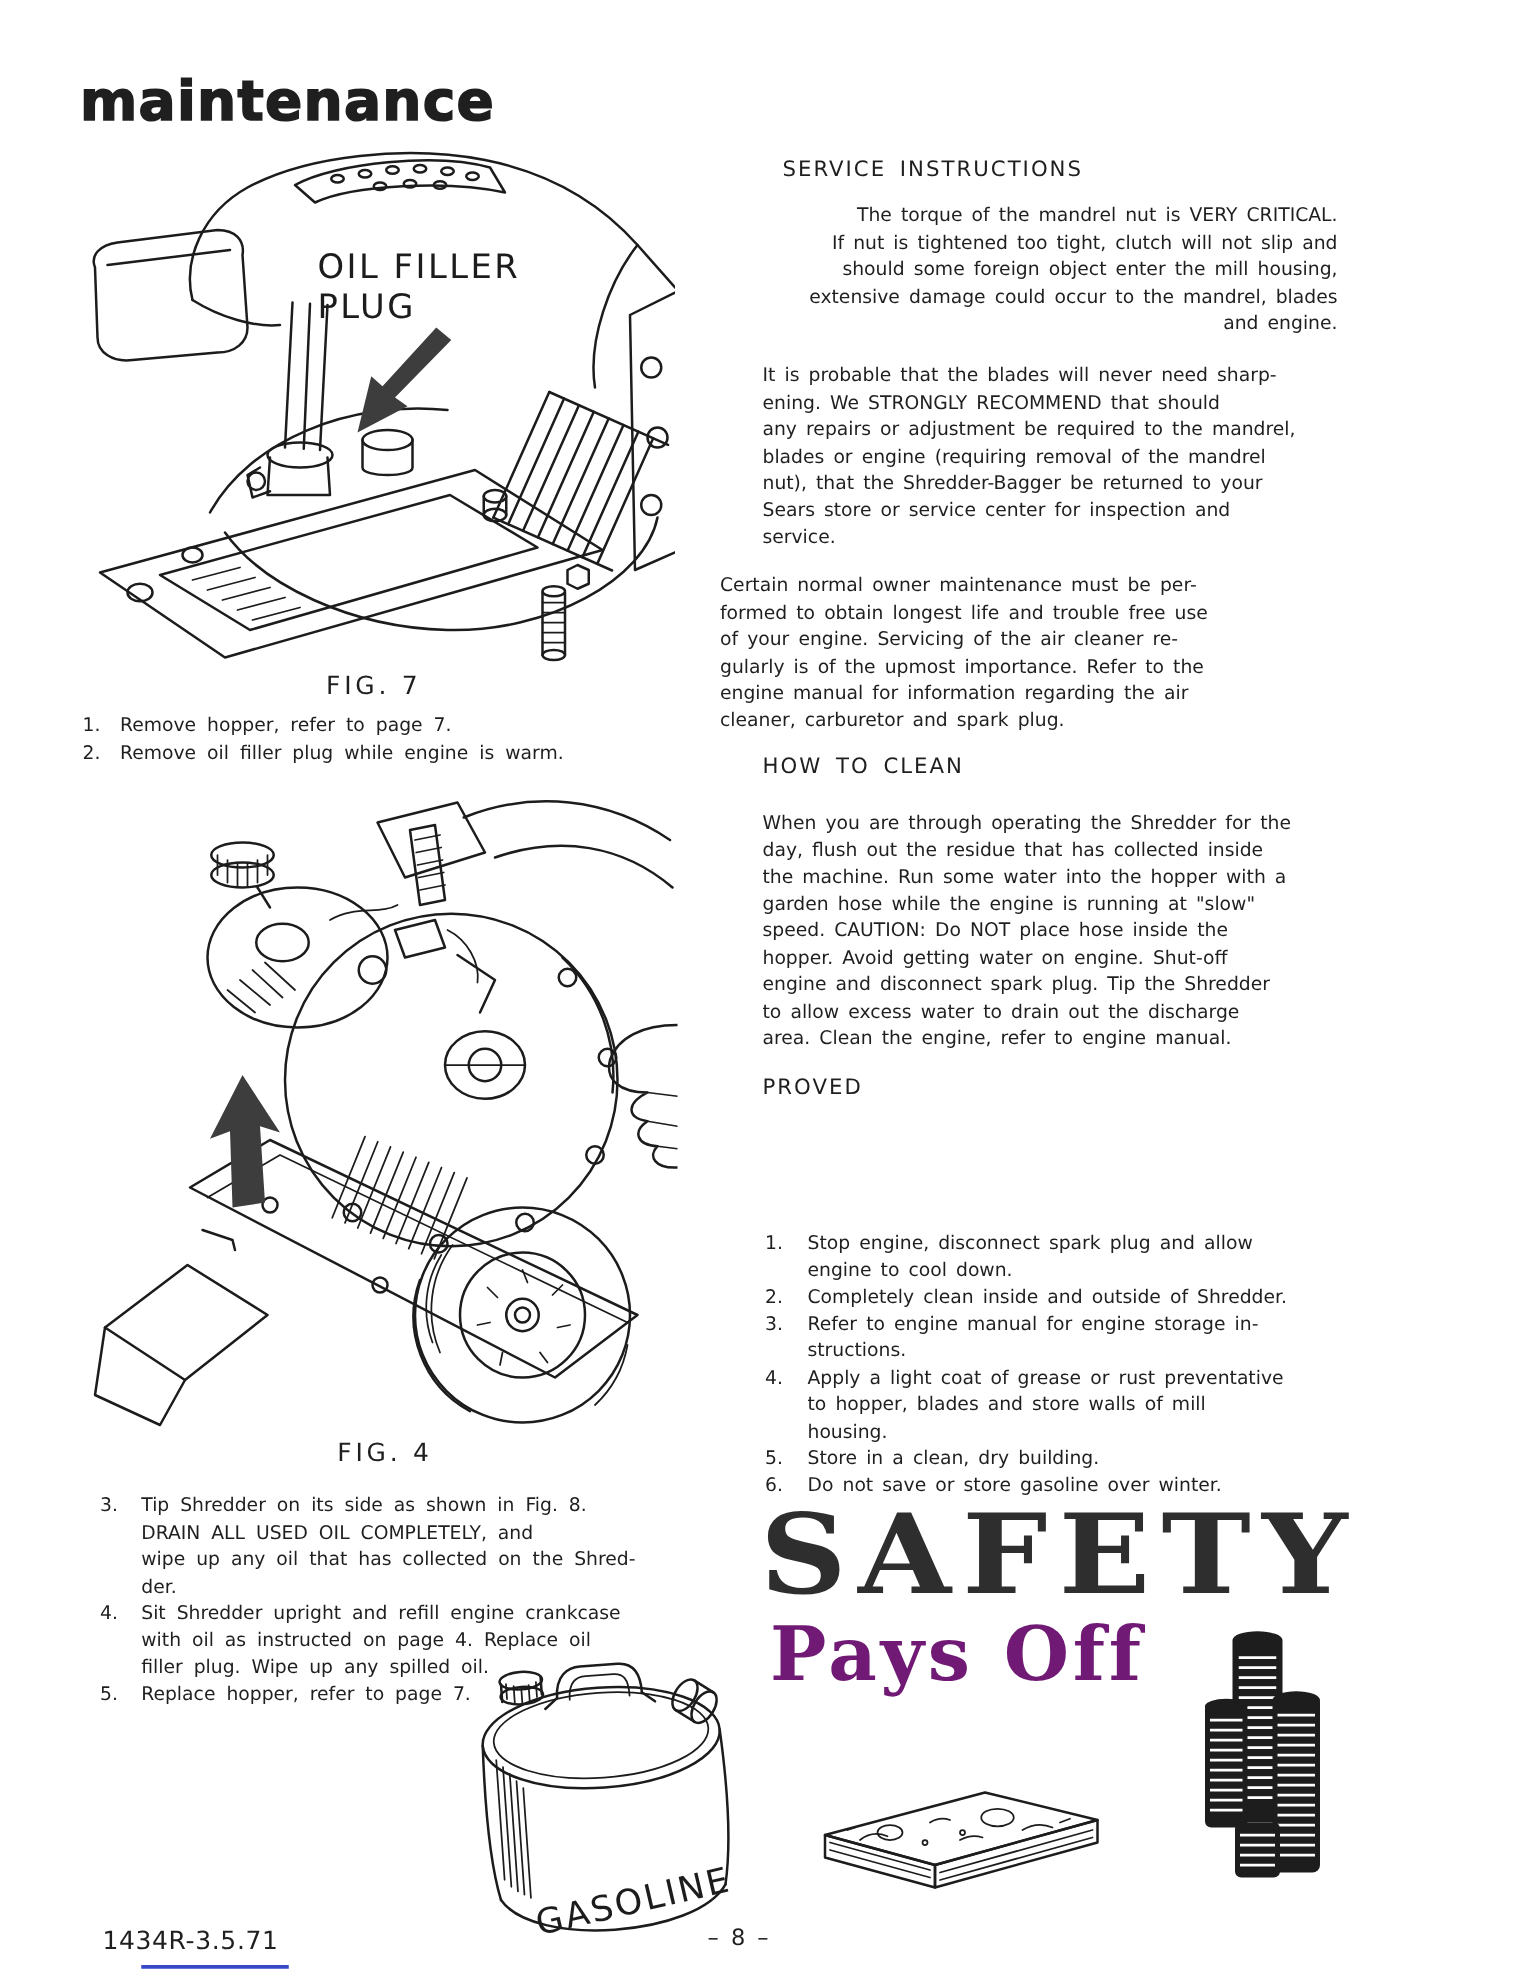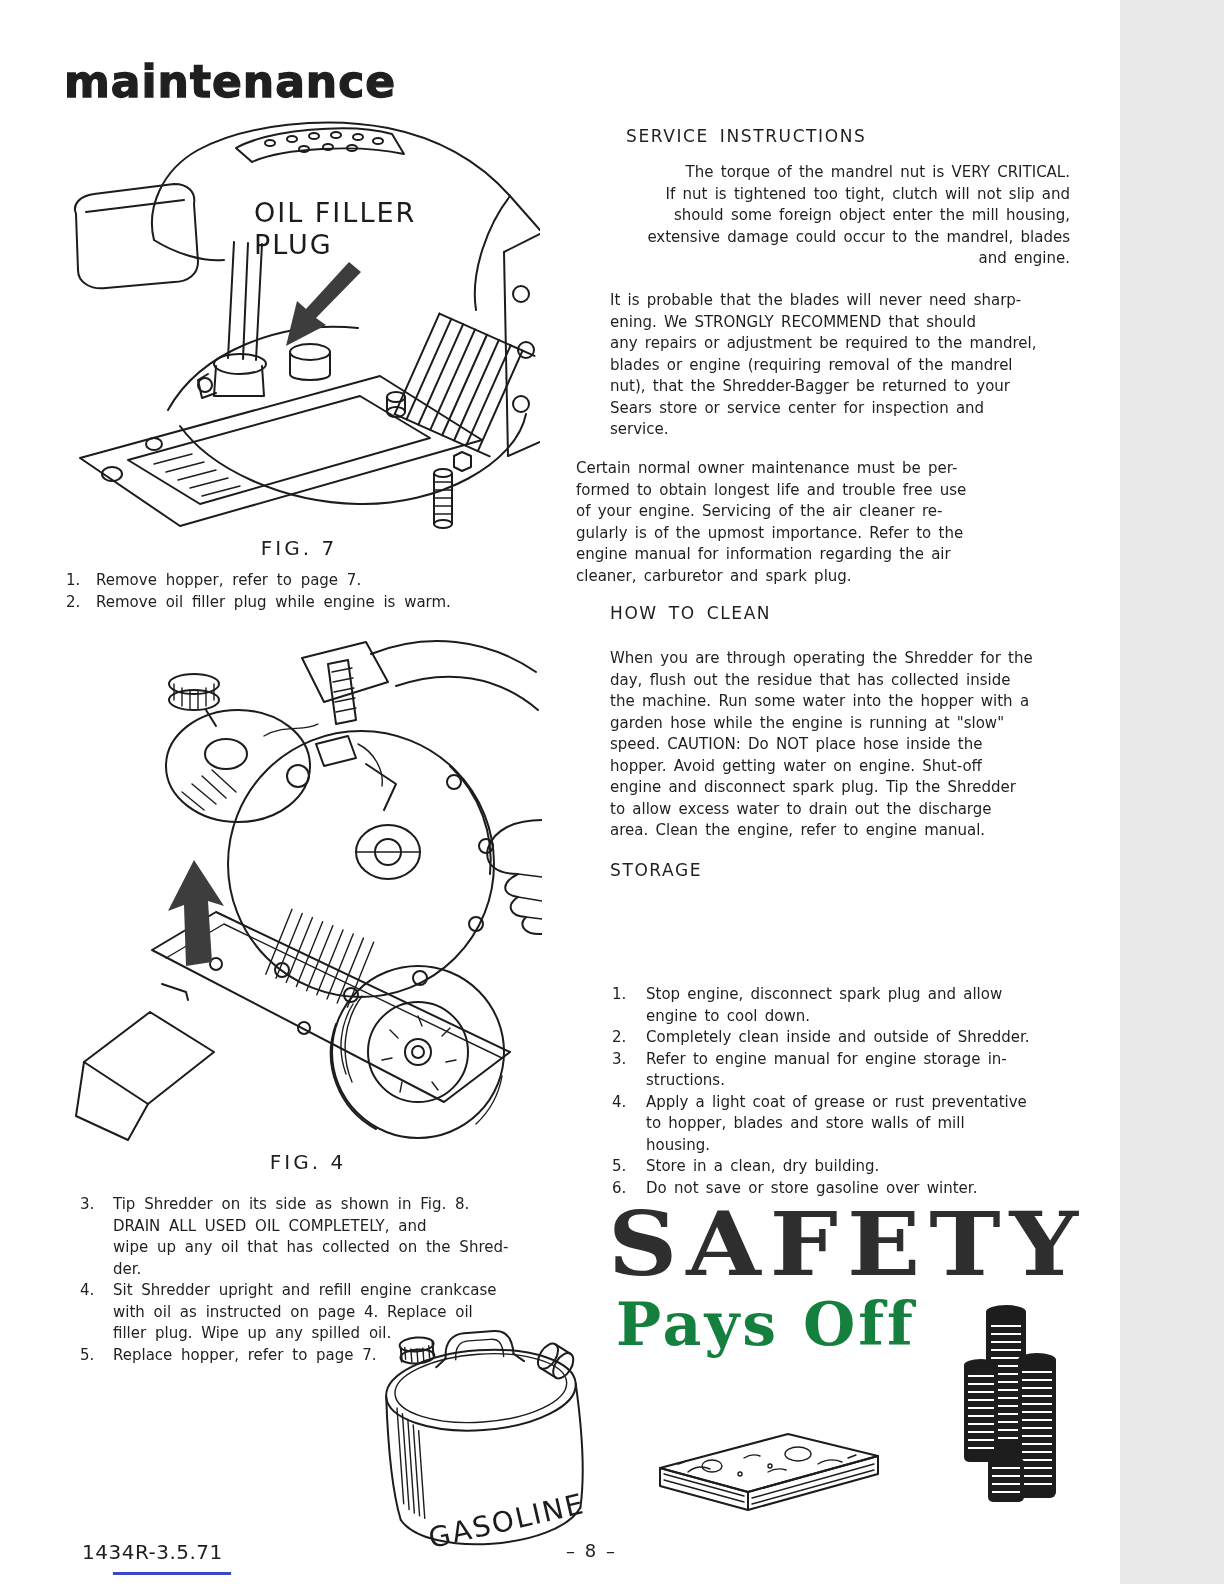--- a/index.html
+++ b/index.html
@@ -1,35 +1,35 @@
 <!DOCTYPE html>
 <html><head>
 <meta charset="utf-8">
 <style>
   html,body{margin:0;padding:0;background:#e8e8e8;}
-  .page{position:relative;width:1120px;height:1584px;background:#ffffff;
+  .page{position:relative;width:1224px;height:1584px;background:#ffffff;
         font-family:"DejaVu Sans","Liberation Sans",sans-serif;color:#1f1f1f;overflow:hidden;}
   .abs{position:absolute;}
   .title{font-size:44px;font-weight:700;-webkit-text-stroke:1.3px #1f1f1f;letter-spacing:1px;}
   .heading{font-size:17px;letter-spacing:1.6px;word-spacing:4px;}
   .para{font-size:15px;line-height:21.5px;word-spacing:2.5px;white-space:pre-line;}
   .leftsteps .para{word-spacing:4px;}
   .fig-caption{font-size:20px;letter-spacing:3px;text-align:center;}
   .step{display:flex;align-items:flex-start;}
   .step .num{flex:none;font-size:15px;line-height:21.5px;}
   .steps-a .num{width:30px;}
   .steps-b .num{width:33px;}
   .storage-list .num{width:34px;font-size:15px;line-height:21.5px;}
   .warning{font-size:17.5px;font-weight:700;line-height:21.7px;word-spacing:5px;
            white-space:pre-line;letter-spacing:0.4px;}
   .safety-word{font-family:"DejaVu Serif","Liberation Serif",serif;font-weight:700;
                font-size:96px;letter-spacing:9px;color:#2e2e2e;line-height:1;
                transform:scaleY(0.92);transform-origin:left top;}
   .pays-off{font-family:"DejaVu Serif","Liberation Serif",serif;font-weight:700;
-            font-size:60px;letter-spacing:3px;color:#15803d;line-height:1;}
+            font-size:60px;letter-spacing:3px;color:#701a75;line-height:1;}
   .footer-text{font-size:20px;letter-spacing:0.5px;}
   .page-num{font-size:18px;letter-spacing:2px;}
   .blue-line{height:3px;background:#3748c8;}
   svg .ln{stroke:#1c1c1c;fill:none;stroke-width:2;stroke-linecap:round;stroke-linejoin:round;}
   svg .thin{stroke-width:1.4;}
   svg .dark{fill:#3d3d3d;stroke:none;}
   svg .coin{fill:#1d1d1d;stroke:none;}
   svg .stripe{stroke:#ffffff;stroke-width:2.2;fill:none;}
   svg text{fill:#1c1c1c;}
 </style>
@@ -273,21 +273,21 @@
   <div class="abs para" style="left:610px;top:648px;width:460px;">When you are through operating the Shredder for the
 day, flush out the residue that has collected inside
 the machine. Run some water into the hopper with a
 garden hose while the engine is running at "slow"
 speed. CAUTION: Do NOT place hose inside the
 hopper. Avoid getting water on engine. Shut-off
 engine and disconnect spark plug. Tip the Shredder
 to allow excess water to drain out the discharge
 area. Clean the engine, refer to engine manual.</div>
 
-  <div class="abs heading" style="left:610px;top:860px;">STORAGE</div>
+  <div class="abs heading" style="left:610px;top:860px;">PROVED</div>
 
   <div class="abs storage-list" style="left:612px;top:984px;width:460px;">
     <div class="step">
       <span class="num">1.</span>
       <span class="para">Stop engine, disconnect spark plug and allow
 engine to cool down.</span>
     </div>
     <div class="step">
       <span class="num">2.</span>
       <span class="para">Completely clean inside and outside of Shredder.</span>

